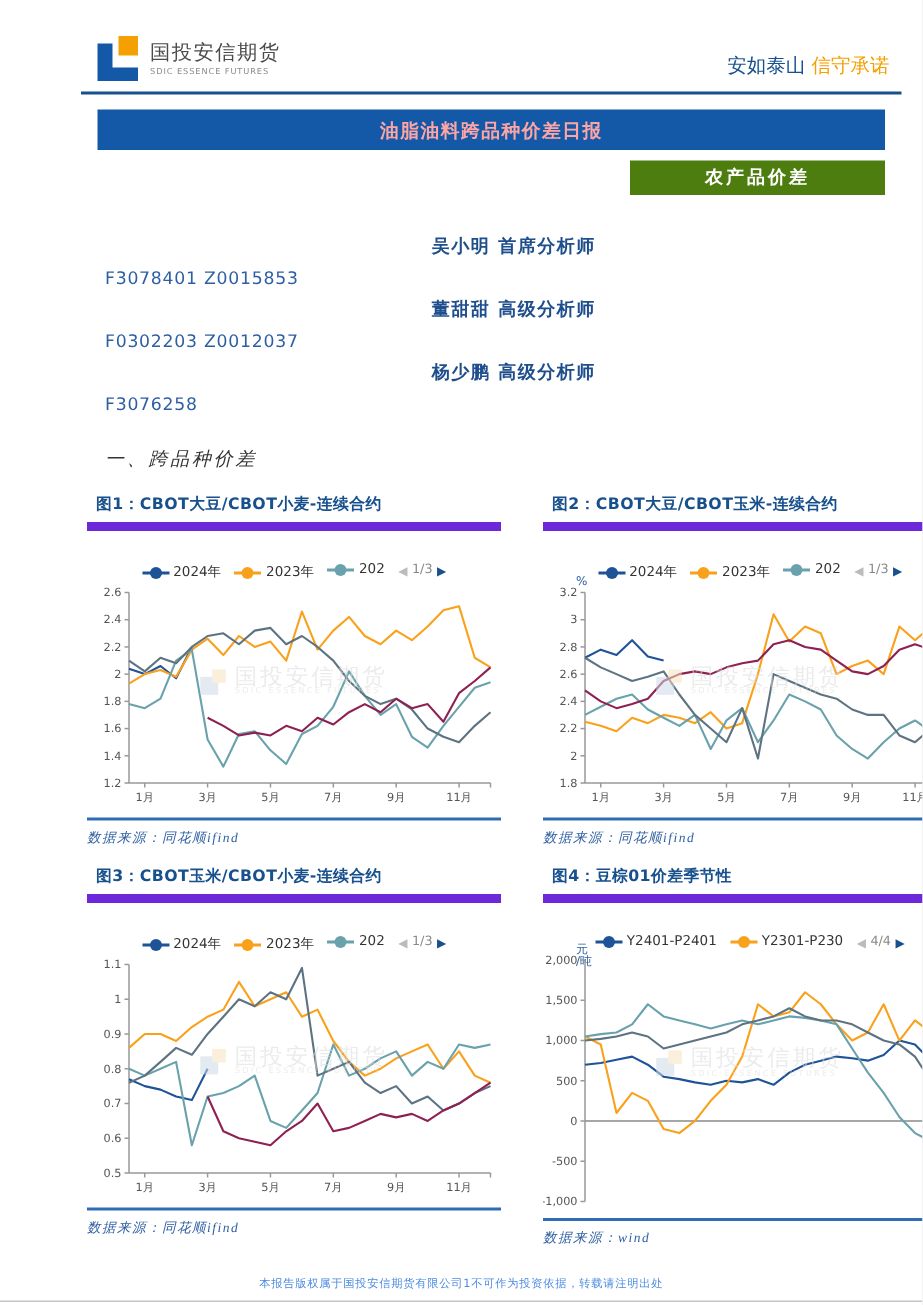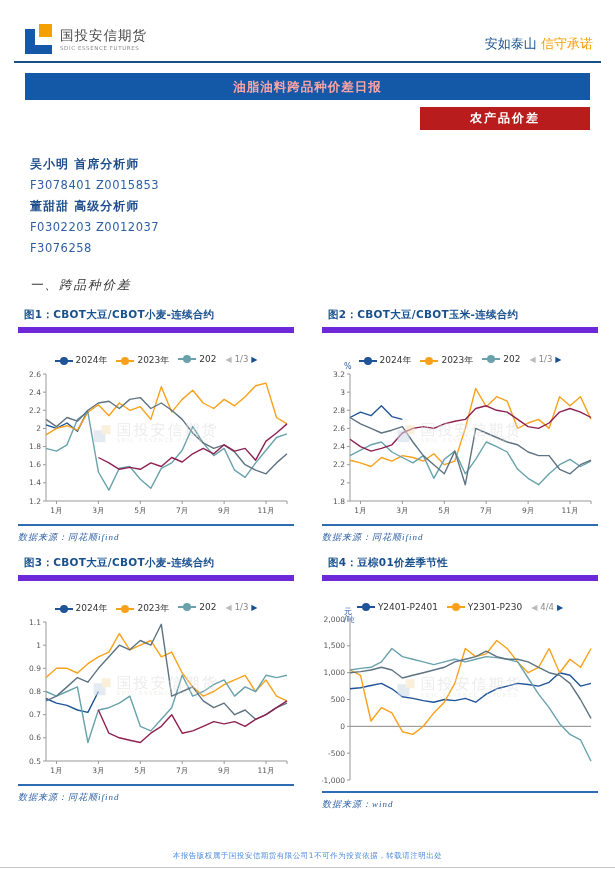--- a/index.html
+++ b/index.html
@@ -1,39 +1,39 @@
 <!DOCTYPE html>
 <html><head>
 <meta charset="utf-8">
 <style>
   html,body{margin:0;padding:0;background:#e9e9e9;}
   *{box-sizing:border-box;font-family:"DejaVu Sans","Liberation Sans",sans-serif;}
-  .page{position:relative;width:615px;height:870px;margin:0 auto;background:#ffffff;overflow:hidden;}
+  .page{position:relative;width:615px;height:870px;margin:0 auto;background:#ffffff;overflow:hidden;padding-left:40px;}
 
   
   .hdr{display:flex;justify-content:space-between;align-items:flex-end;padding:24px 22px 0 24px;}
   .logo-wrap{display:flex;align-items:flex-start;gap:7px;}
   .logo-text-col{display:flex;flex-direction:column;line-height:1.1;padding-top:4px;}
   .logo-main{font-size:13.5px;color:#4a4a4a;font-weight:500;letter-spacing:1px;}
   .logo-sub{font-size:5.5px;color:#8a8a8a;letter-spacing:.6px;margin-top:2px;}
   .slogan{font-size:13px;font-weight:normal;padding-bottom:2px;}
   .slogan .s-blue{color:#17508D;}
   .slogan .s-orange{color:#F5A002;}
   .hdr-rule{margin:6px 14px 0 14px;border-top:2.5px solid #17508D;}
 
   
   .title-bar{margin:10px 25px 0 25px;height:27px;line-height:27px;background:#1458A8;color:#fca5a5;
              font-size:12.5px;font-weight:bold;text-align:center;letter-spacing:1px;}
   .badge-row{margin:7px 25px 0 25px;text-align:right;}
-  .badge{display:inline-block;min-width:170px;height:23px;line-height:23px;background:#b91c1c;color:#fff;
+  .badge{display:inline-block;min-width:170px;height:23px;line-height:23px;background:#4d7c0f;color:#fff;
          font-size:12px;font-weight:bold;text-align:center;letter-spacing:2px;}
 
   
   .analysts{margin:24px 0 0 30px;color:#2E5FA3;}
-  .analyst-name{font-size:12px;font-weight:bold;color:#1F4E8C;line-height:21px;letter-spacing:1px;}
+  .analyst-name{font-size:12px;font-weight:bold;color:#1F4E8C;line-height:21px;letter-spacing:1px;text-align:center;}
   .analyst-codes{font-size:11.5px;color:#2E5FA3;line-height:21px;letter-spacing:.5px;}
 
   .section-heading{margin:18px 0 12px 30px;font-size:12.5px;color:#333;font-style:italic;
                    font-family:"DejaVu Serif","Liberation Serif",serif;letter-spacing:2px;}
 
   
   .charts-grid{margin:14px 18px 0 18px;display:grid;grid-template-columns:1fr 1fr;column-gap:28px;row-gap:12px;}
   .panel{position:relative;}
   .chart-title{font-size:10.5px;font-weight:bold;color:#17508D;padding:0 0 5px 6px;border-bottom:6px solid #6d28d9;letter-spacing:.3px;}
   .legend-row{margin-top:21px;display:flex;justify-content:center;align-items:flex-start;gap:9px;font-size:9px;color:#333;}
@@ -89,20 +89,21 @@
   <div class="title-bar">油脂油料跨品种价差日报</div>
   <div class="badge-row">
     <span class="badge">农产品价差</span>
   </div>
 
   <div class="analysts" id="analysts">
       <div class="analyst-name">吴小明 首席分析师</div>
       <div class="analyst-codes">F3078401 Z0015853</div>
       <div class="analyst-name">董甜甜 高级分析师</div>
       <div class="analyst-codes">F0302203 Z0012037</div>
+      <div class="analyst-name">杨少鹏 高级分析师</div>
       <div class="analyst-codes">F3076258</div>
     </div>
 
   <div class="section-heading">一、跨品种价差</div>
 
   <div class="charts-grid" id="charts-grid">
       <section class="panel">
         <div class="chart-title">图1：CBOT大豆/CBOT小麦-连续合约</div>
         <div class="legend-row">
           <span class="legend-item">
@@ -233,21 +234,21 @@
             <path d="M28.0,48.5 L38.5,43.1 L49.0,46.7 L59.4,36.8 L69.9,47.6 L80.4,50.4 " fill="none" stroke="#1F5398" stroke-width="1.4" stroke-linejoin="round"></path>
             <path d="M28.0,91.2 L38.5,93.9 L49.0,97.5 L59.4,88.5 L69.9,92.1 L80.4,86.6 L90.9,88.5 L101.3,92.1 L111.8,84.8 L122.3,95.7 L132.8,92.1 L143.3,59.4 L153.7,19.5 L164.2,37.7 L174.7,27.7 L185.2,32.2 L195.7,59.4 L206.1,54.0 L216.6,50.4 L227.1,59.4 L237.6,27.7 L248.0,36.8 L258.5,27.7 L269.0,50.4 " fill="none" stroke="#F9A11B" stroke-width="1.4" stroke-linejoin="round"></path>
             <path d="M28.0,86.6 L38.5,81.2 L49.0,75.8 L59.4,73.0 L69.9,83.0 L80.4,88.5 L90.9,93.9 L101.3,86.6 L111.8,109.3 L122.3,90.3 L132.8,82.1 L143.3,104.8 L153.7,90.3 L164.2,73.0 L174.7,77.6 L185.2,83.0 L195.7,100.3 L206.1,109.3 L216.6,115.7 L227.1,104.8 L237.6,95.7 L248.0,90.3 L258.5,97.5 L269.0,92.1 " fill="none" stroke="#69A2AC" stroke-width="1.4" stroke-linejoin="round"></path>
             <path d="M28.0,48.5 L38.5,54.9 L49.0,59.4 L59.4,64.0 L69.9,61.2 L80.4,57.6 L90.9,73.0 L101.3,86.6 L111.8,95.7 L122.3,104.8 L132.8,82.1 L143.3,115.7 L153.7,59.4 L164.2,64.0 L174.7,68.5 L185.2,73.0 L195.7,75.8 L206.1,83.0 L216.6,86.6 L227.1,86.6 L237.6,100.3 L248.0,104.8 L258.5,95.7 L269.0,91.2 " fill="none" stroke="#5E7382" stroke-width="1.4" stroke-linejoin="round"></path>
             <path d="M28.0,70.3 L38.5,77.6 L49.0,82.1 L59.4,79.4 L69.9,75.8 L80.4,64.0 L90.9,59.4 L101.3,57.6 L111.8,59.4 L122.3,54.9 L132.8,52.2 L143.3,50.4 L153.7,39.5 L164.2,36.8 L174.7,41.3 L185.2,43.1 L195.7,50.4 L206.1,57.6 L216.6,59.4 L227.1,54.0 L237.6,43.1 L248.0,39.5 L258.5,43.1 L269.0,48.5 " fill="none" stroke="#8E2152" stroke-width="1.4" stroke-linejoin="round"></path>
           </svg></div>
         <div class="panel-rule"></div>
         <div class="source">数据来源：同花顺ifind</div>
       </section>
       <section class="panel">
-        <div class="chart-title">图3：CBOT大豆/CBOT小麦-连续合约</div>
+        <div class="chart-title">图3：CBOT玉米/CBOT小麦-连续合约</div>
         <div class="legend-row">
           <span class="legend-item">
             <span class="legend-marker" style="--c: #1F5398;"></span>
             <span class="legend-label">2024年</span>
           </span>
           <span class="legend-item">
             <span class="legend-marker" style="--c: #F9A11B;"></span>
             <span class="legend-label">2023年</span>
           </span>
           <span class="legend-item">

